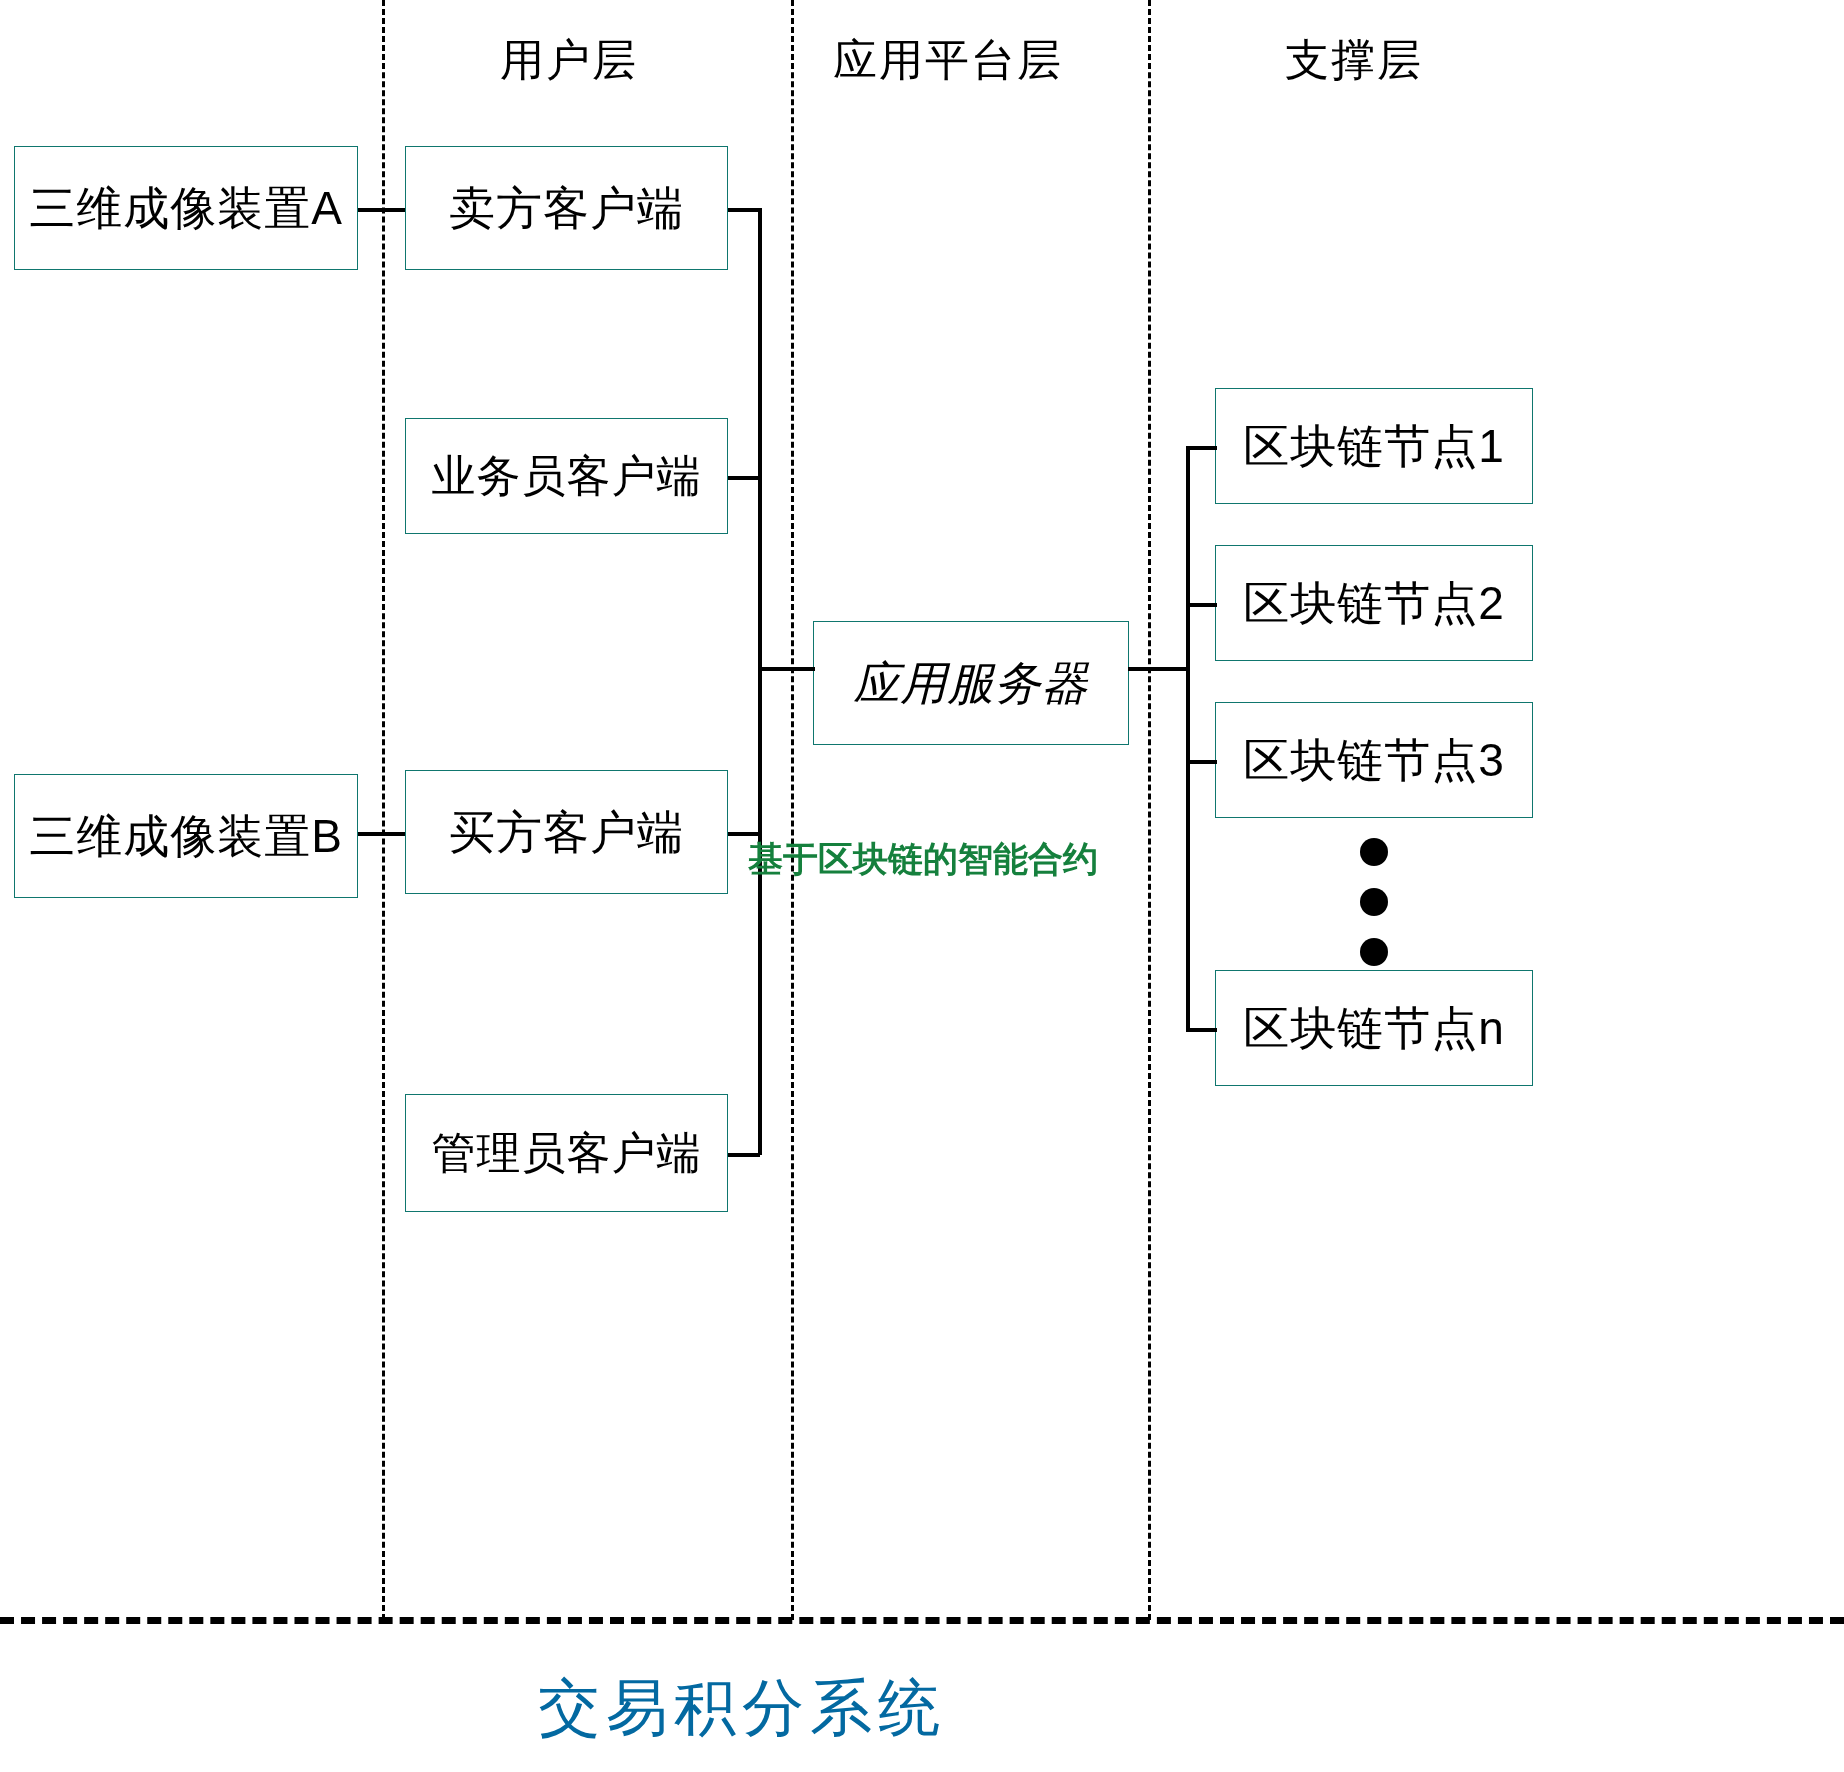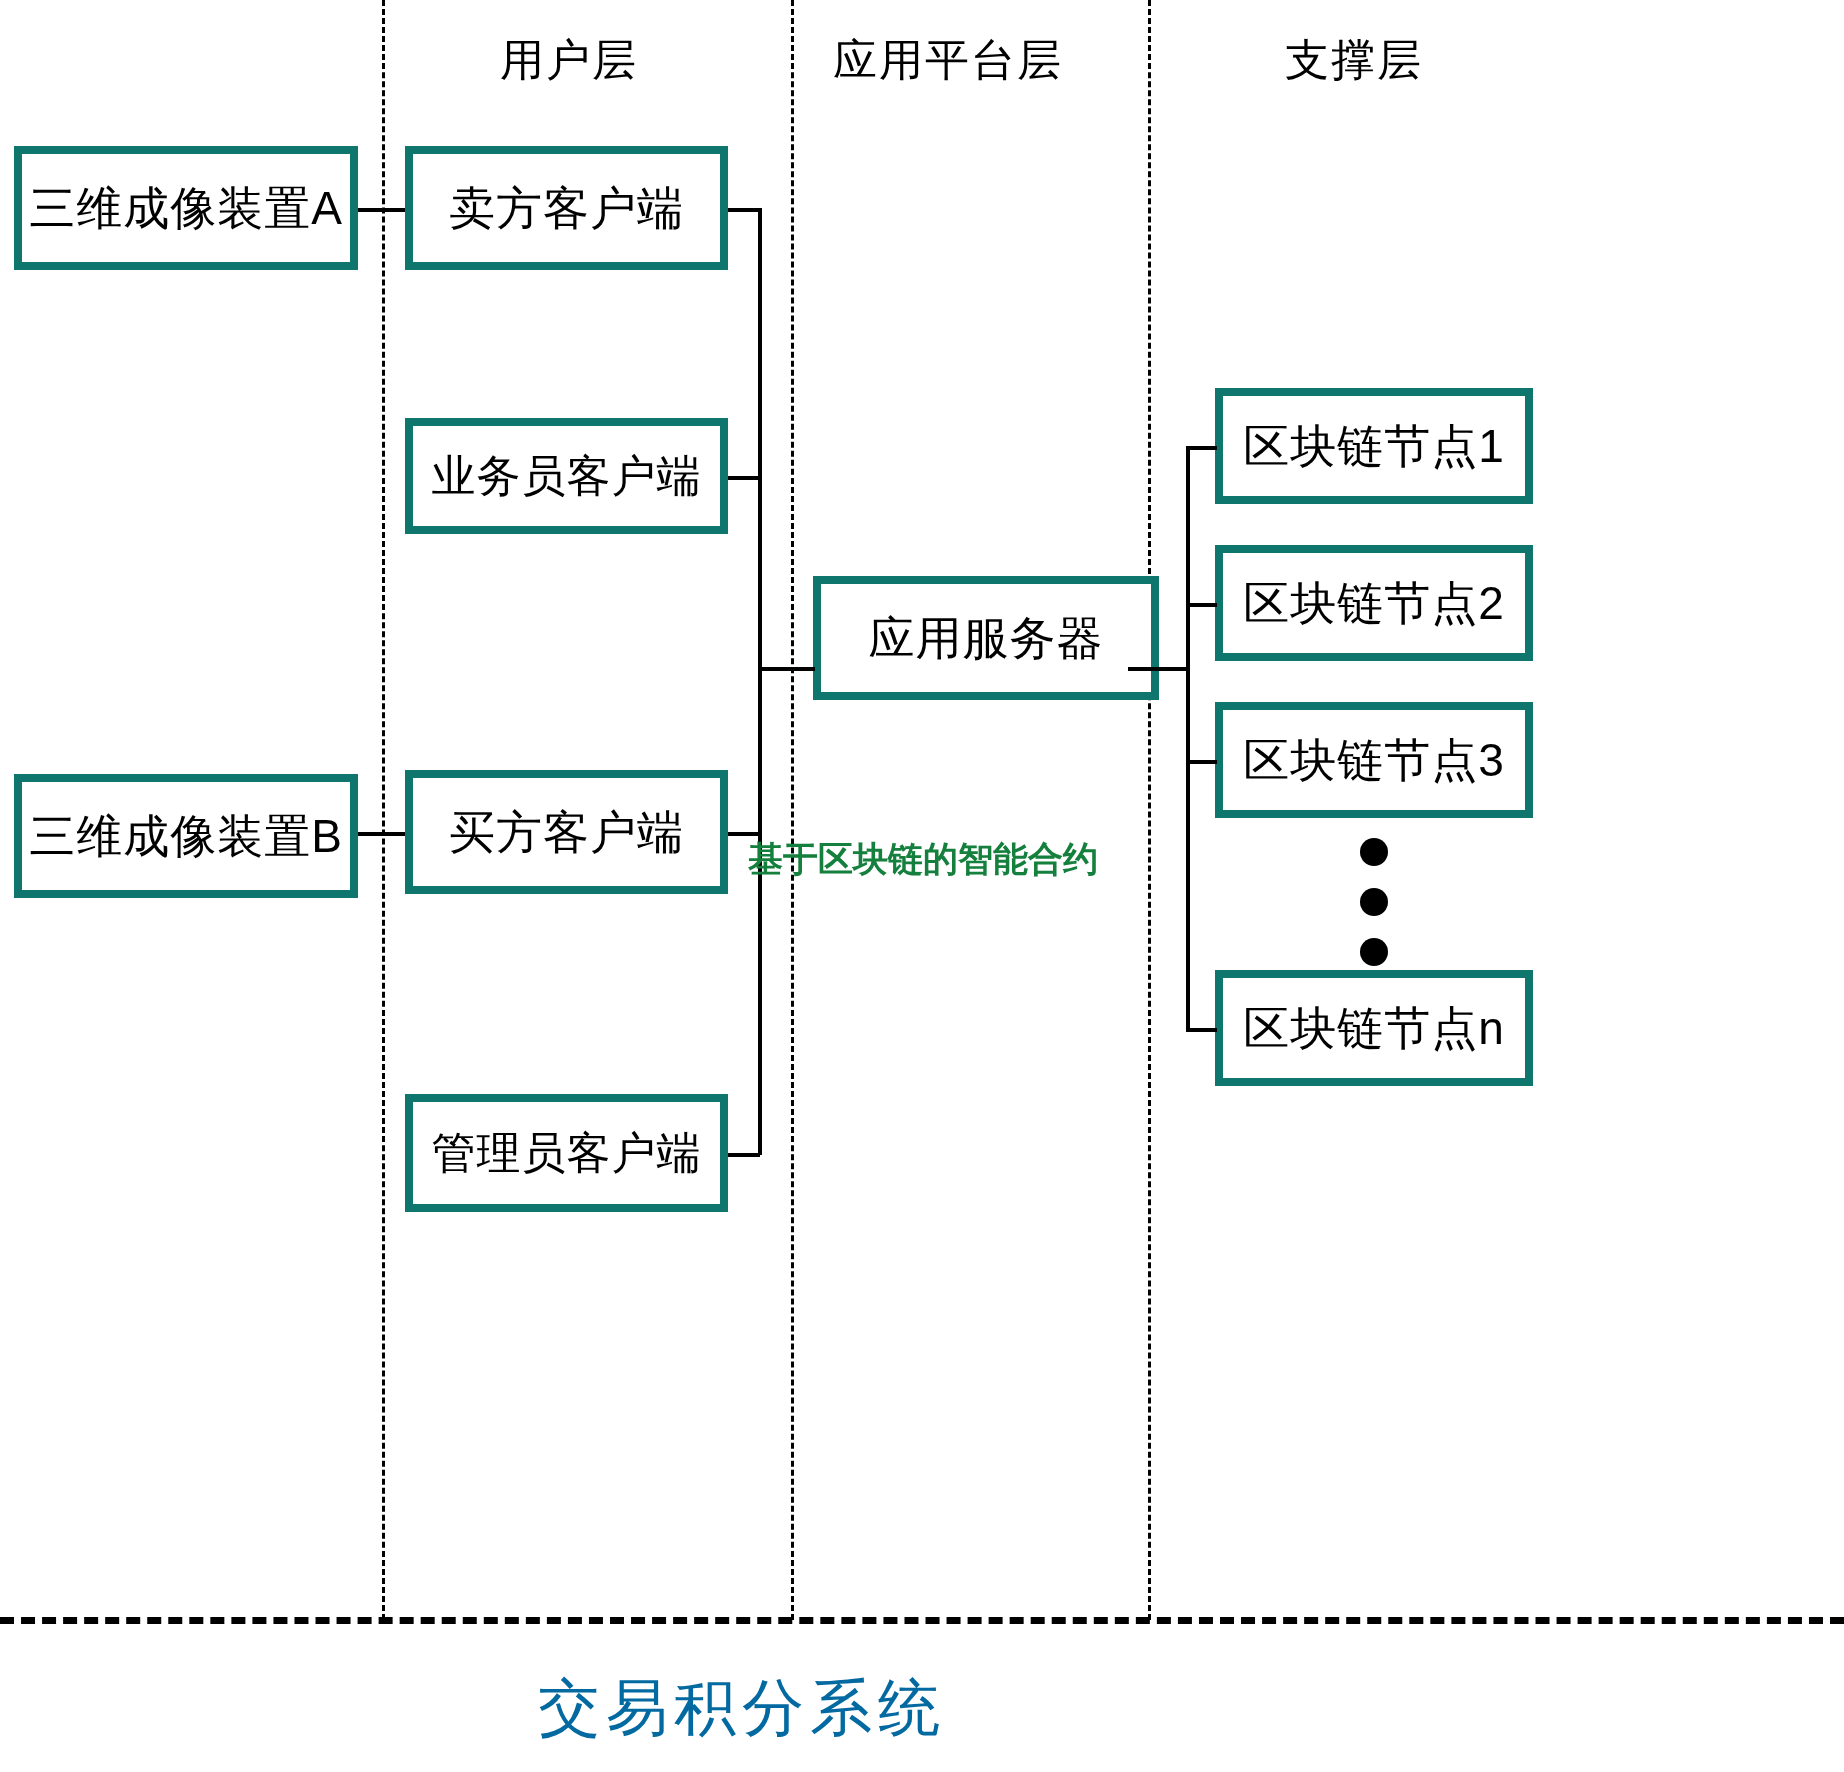--- a/index.html
+++ b/index.html
@@ -31,21 +31,21 @@
     left:0;
     width:1844px;
     height:0;
     border-top:7px dashed #000;
   }
 
   
   .node{
     position:absolute;
     box-sizing:border-box;
-    border:8px solid #0f766e;
+    border:1px solid #0f766e;
     background:#fff;
     display:flex;
     align-items:center;
     justify-content:center;
     font-size:46px;
     line-height:1.1;
     white-space:nowrap;
     letter-spacing:1px;
     color:#000;
   }
@@ -110,21 +110,21 @@
   </div>
 
   <div class="node" style="left:405px; top:770px; width:323px; height:124px;">
     <span>买方客户端</span>
   </div>
 
   <div class="node small" style="left:405px; top:1094px; width:323px; height:118px;">
     <span>管理员客户端</span>
   </div>
 
-  <div class="node" style="left:813px; top:576px; width:346px; height:124px;">
+  <div class="node" style="left:813px; top:621px; width:316px; height:124px;font-style:italic;">
     <span>应用服务器</span>
   </div>
 
   <div class="node" style="left:1215px; top:388px; width:318px; height:116px;">
     <span>区块链节点1</span>
   </div>
 
   <div class="node" style="left:1215px; top:545px; width:318px; height:116px;">
     <span>区块链节点2</span>
   </div>

